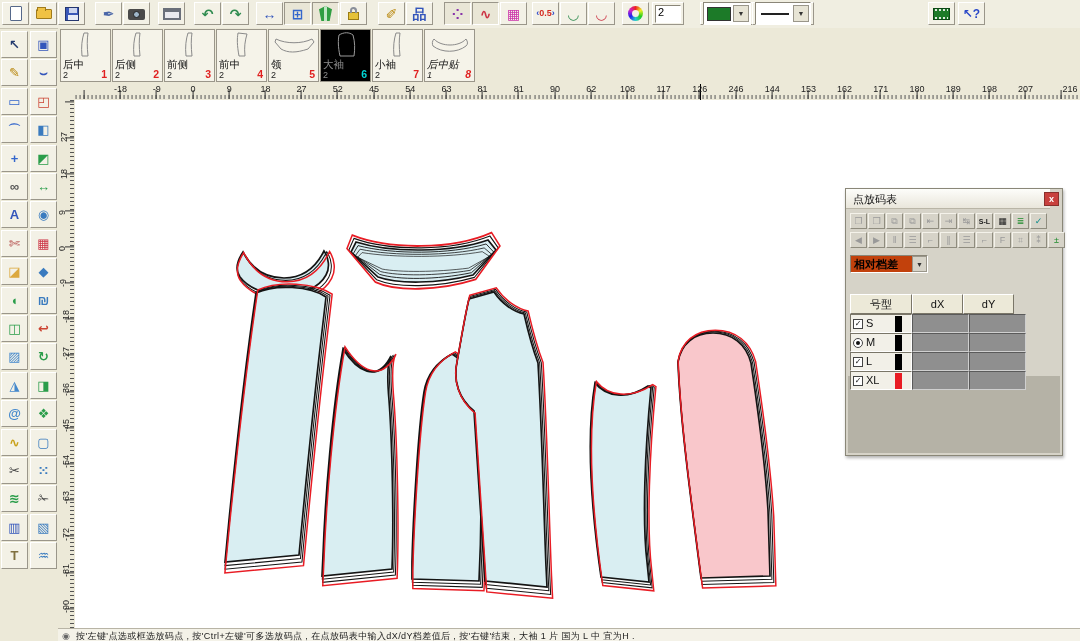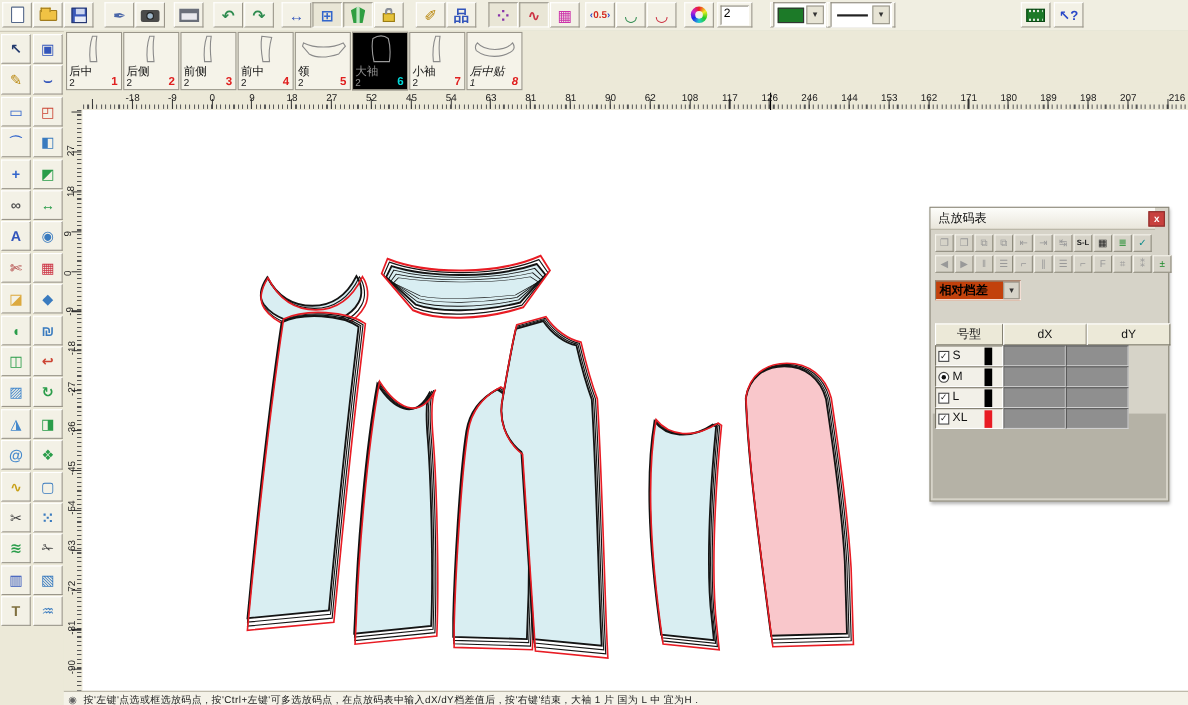--- a/index.html
+++ b/index.html
@@ -98,21 +98,21 @@
   #combo{position:absolute;left:4px;top:66px;width:78px;height:18px;background:#c2410c;
        border:1px solid;border-color:#8a8678 #fff #fff #8a8678;font-size:11px;line-height:16px;
        padding-left:3px;box-sizing:border-box;font-weight:bold;}
   #combo .ar{position:absolute;right:0;top:0;width:15px;height:16px;background:#d6d3c8;
        border:1px solid #9a968a;font-size:7px;text-align:center;line-height:15px;color:#333;box-sizing:border-box;}
   #gtable{position:absolute;left:4px;top:89px;margin-top:16px;}
   .grow{display:flex;}
   .gcell{box-sizing:border-box;border:1px solid;font-size:11px;}
   .ghead{width:62px;height:20px;background:#ece9d8;border-color:#fff #7a7668 #7a7668 #fff;
        text-align:center;line-height:18px;color:#111;}
-  .ghead.c2,.ghead.c3{width:76px;}
+  .ghead.c2,.ghead.c3{width:51px;}
   .gsize{width:62px;height:19px;background:#f2f0e8;border-color:#7a7668 #fff #fff #7a7668;position:relative;}
   .gdata{width:57px;height:19px;background:#8f8f8f;border-color:#5a5a5a #cfcfcf #cfcfcf #5a5a5a;}
   .swatch{position:absolute;left:44px;top:1px;width:7px;height:16px;}
   .cb{position:absolute;left:2px;top:4px;width:10px;height:10px;background:#fff;border:1px solid #444;
       box-sizing:border-box;font-size:8px;line-height:8px;text-align:center;color:#111;}
   .rb{position:absolute;left:2px;top:4px;width:10px;height:10px;background:#fff;border:1px solid #444;
       border-radius:50%;box-sizing:border-box;}
   .rb:before{content:"";position:absolute;left:2px;top:2px;width:4px;height:4px;background:#111;border-radius:50%;}
   .gname{position:absolute;left:15px;top:2px;font-size:11px;color:#111;}
   #panel-lower{position:absolute;left:2px;right:2px;top:187px;bottom:2px;background:#b5b2a6;}

